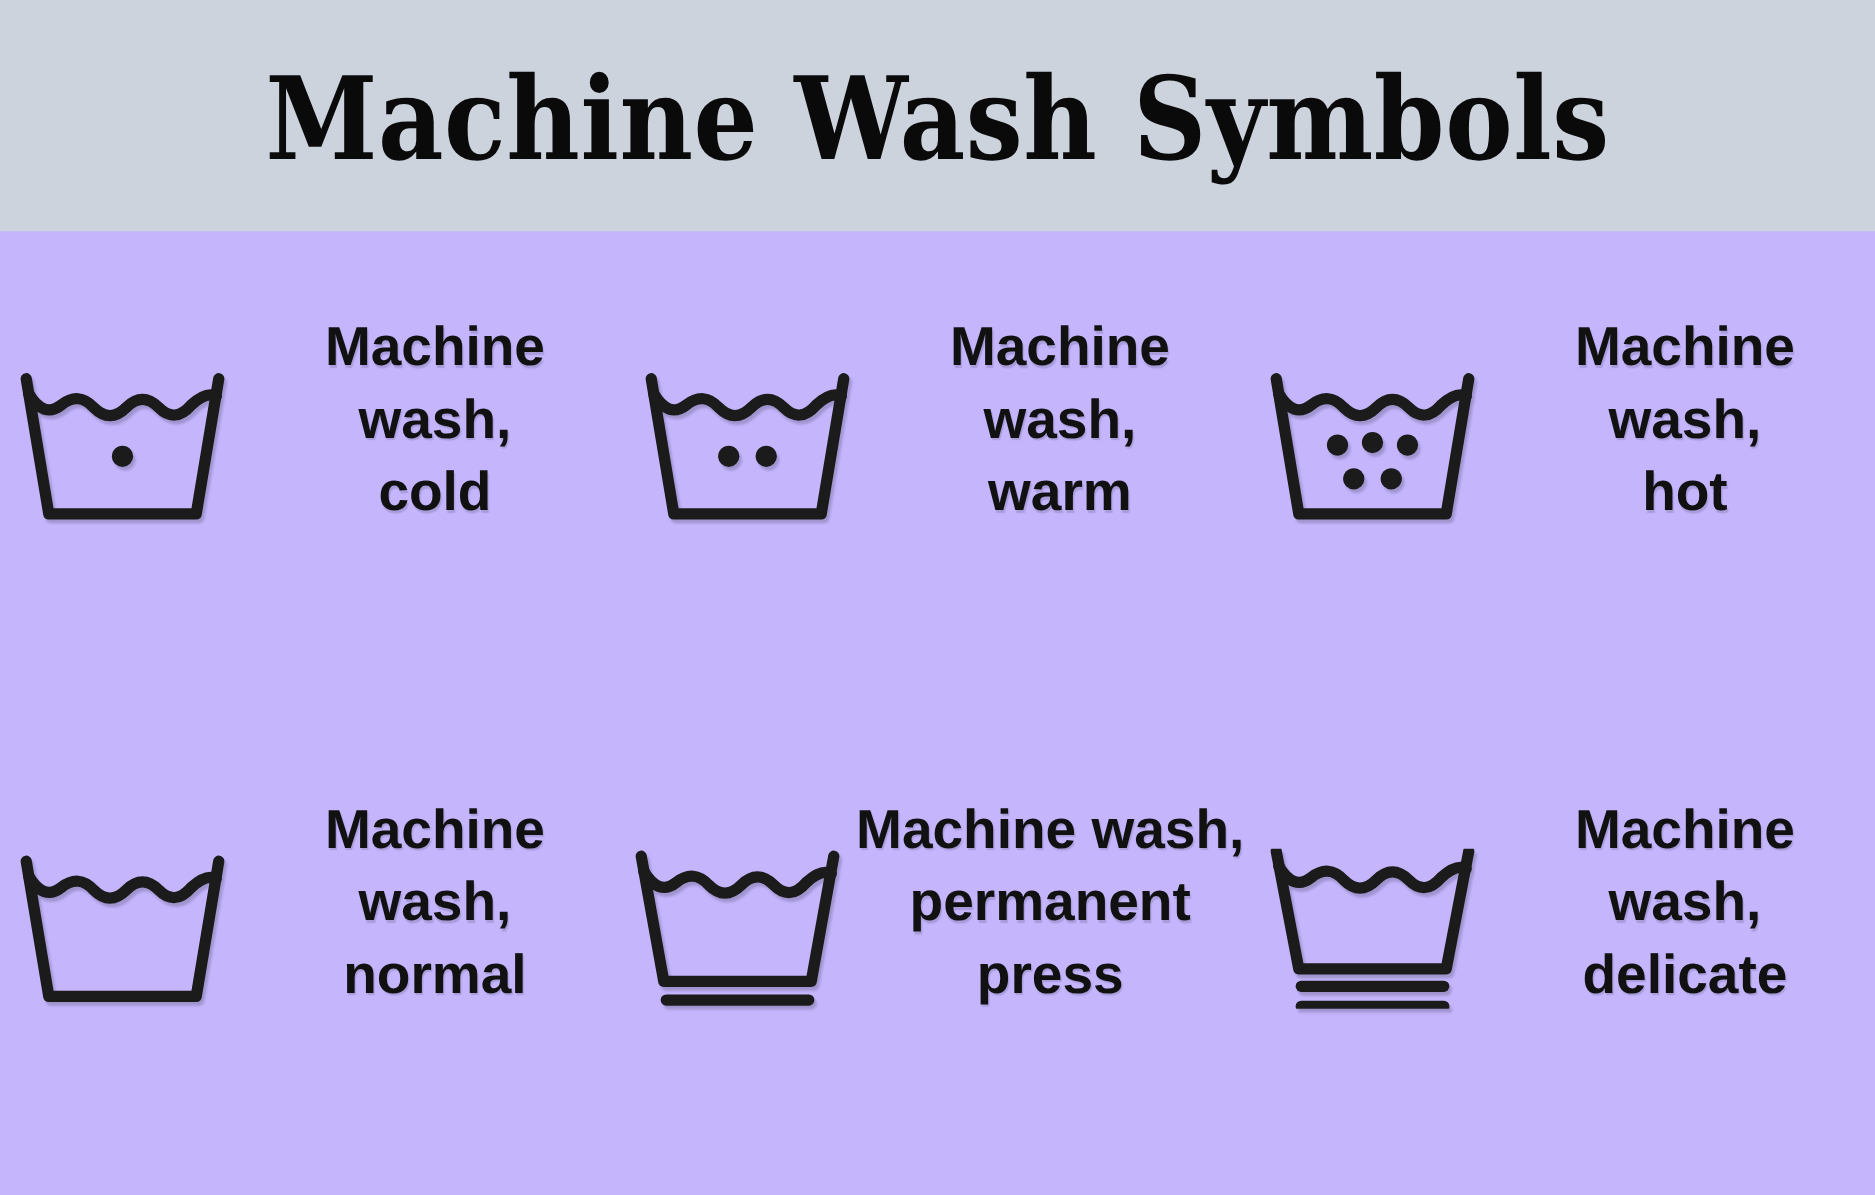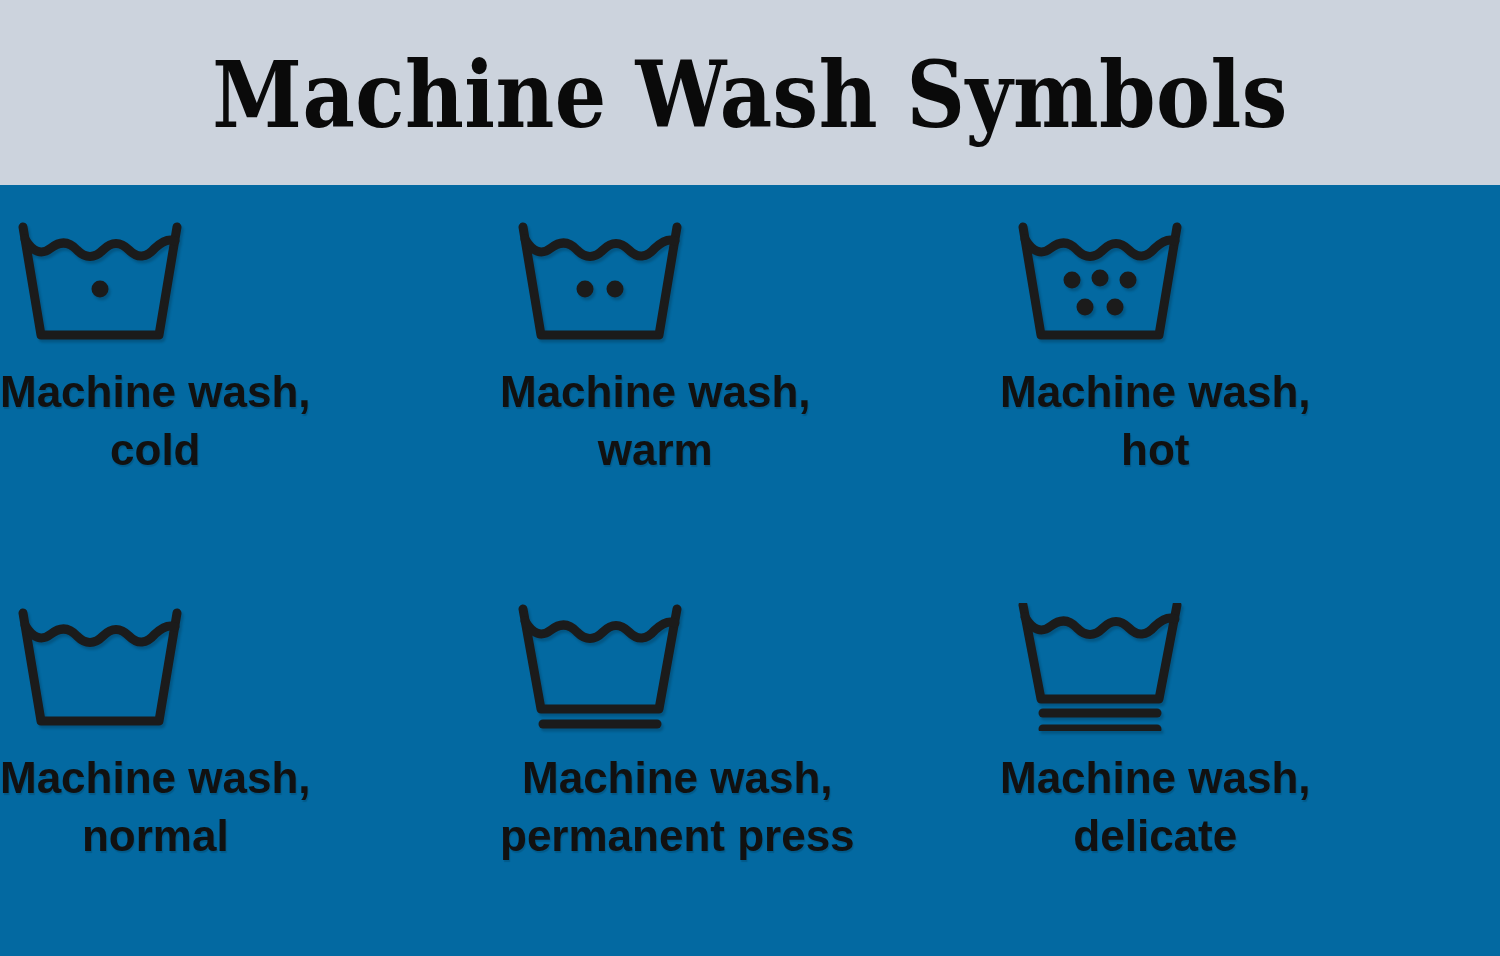--- a/index.html
+++ b/index.html
@@ -11,21 +11,21 @@
     width: 1500px;
     height: 956px;
     background: #e3e4e8;
     font-family: "Liberation Sans", sans-serif;
     overflow: hidden;
   }
   .page {
     position: relative;
     width: 1500px;
     height: 956px;
-    background: #0369a1;
+    background: #c4b5fd;
   }
 
   
   .header-band {
     position: absolute;
     left: 0;
     top: 0;
     width: 1500px;
     height: 185px;
     background: #ccd3dd;
@@ -53,24 +53,24 @@
     top: 185px;
     width: 1500px;
     height: 771px;
     display: grid;
     grid-template-columns: repeat(3, 1fr);
     grid-template-rows: repeat(2, 1fr);
     align-items: start;
   }
   .card {
     display: flex;
-    flex-direction: column;
-    align-items: flex-start;
+    flex-direction: row;
+    align-items: flex-end;
     justify-content: flex-start;
-    padding-top: 32px;
+    padding-top: 48px;
   }
 
   .symbol-wrap {
     width: 200px;
     height: 130px;
     display: flex;
     align-items: flex-start;
     justify-content: center;
   }
   .symbol-wrap svg {

